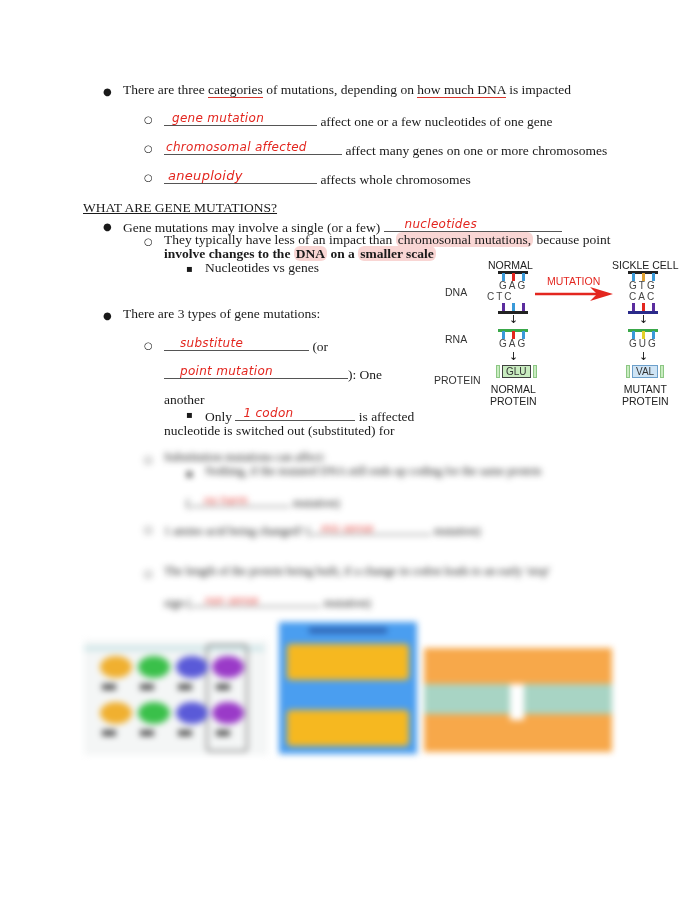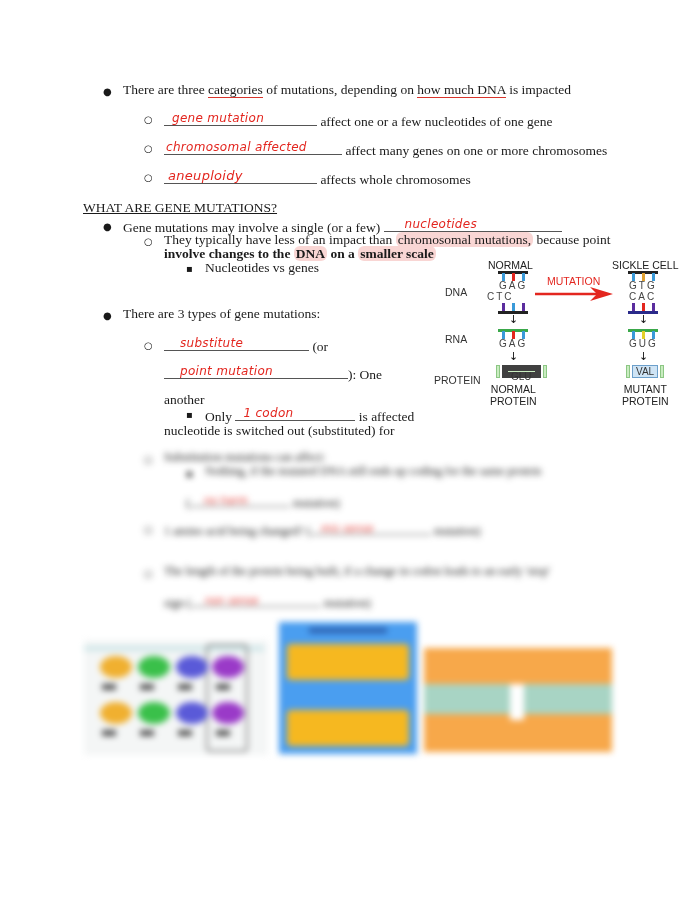--- a/index.html
+++ b/index.html
@@ -111,21 +111,21 @@
   <div class="bar" style="left:78px;top:56px;width:30px;background:#222;"></div>
   <div class="arrow-down" style="left:89px;top:58px;">↓</div>
   <div class="bar" style="left:78px;top:74px;width:30px;background:#3aa84a;"></div>
   <div class="tick" style="left:82px;top:76px;background:#3a9ad9;"></div>
   <div class="tick" style="left:92px;top:76px;background:#e3261f;"></div>
   <div class="tick" style="left:102px;top:76px;background:#3a9ad9;"></div>
   <div class="letters" style="left:79px;top:83px;">GAG</div>
   <div class="arrow-down" style="left:89px;top:95px;">↓</div>
   <div class="pbox" style="left:76px;top:110px;">
     <span style="width:4px;height:13px;background:#c9ecc0;border:1px solid #8cc784;margin-right:2px;"></span>
-    <span style="padding:0 3px;height:13px;line-height:12px;background:#c9ecc0;border:6px solid #404040;">GLU</span>
+    <span style="padding:0 3px;height:13px;line-height:12px;background:#c9ecc0;border:1px solid #404040;">GLU</span>
     <span style="width:4px;height:13px;background:#c9ecc0;border:1px solid #8cc784;margin-left:2px;"></span>
   </div>
   <div class="dtitle" style="left:70px;top:128px;line-height:12px;">
     <div>NORMAL</div>
     <div>PROTEIN</div>
   </div>
 
   <div class="dtitle" style="left:127px;top:20px;color:#e3261f;">MUTATION</div>
   <svg style="position:absolute;left:115px;top:31px;" width="80" height="16" viewBox="0 0 80 16">
     <line x1="0" y1="8" x2="70" y2="8" stroke="#e3261f" stroke-width="2.5"></line>

